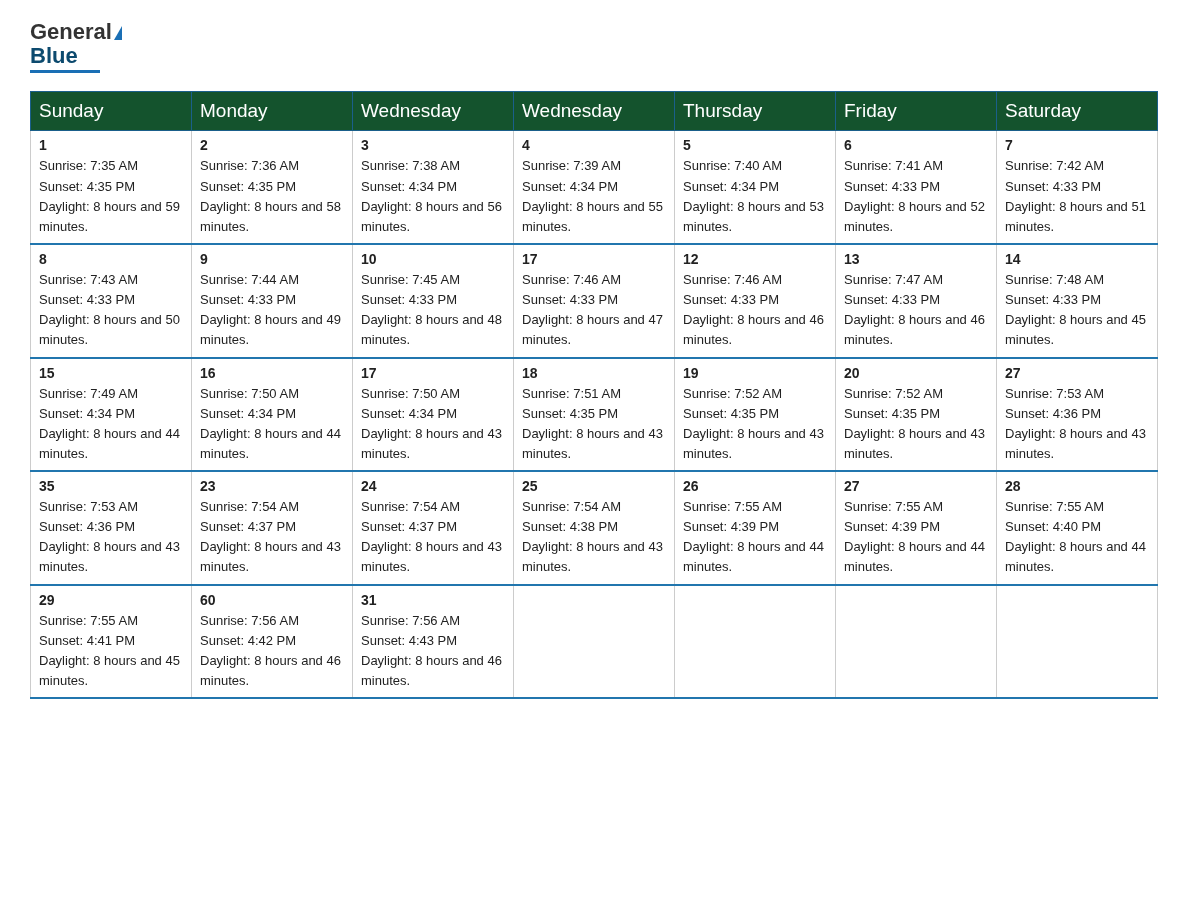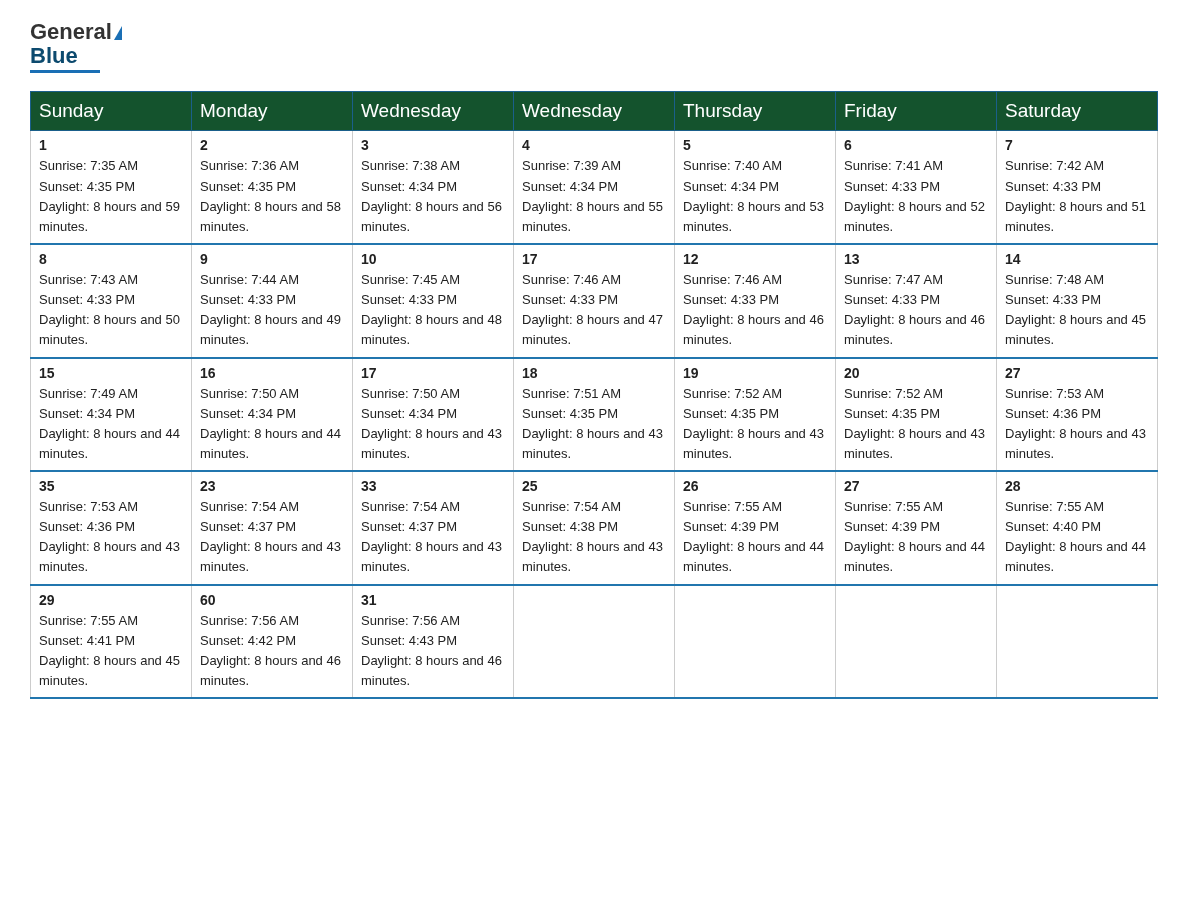--- a/index.html
+++ b/index.html
@@ -162,21 +162,21 @@
         <td><span class="day-num">16</span><span class="day-info">Sunrise: 7:50 AM<br>Sunset: 4:34 PM<br>Daylight: 8 hours and 44 minutes.</span></td>
         <td><span class="day-num">17</span><span class="day-info">Sunrise: 7:50 AM<br>Sunset: 4:34 PM<br>Daylight: 8 hours and 43 minutes.</span></td>
         <td><span class="day-num">18</span><span class="day-info">Sunrise: 7:51 AM<br>Sunset: 4:35 PM<br>Daylight: 8 hours and 43 minutes.</span></td>
         <td><span class="day-num">19</span><span class="day-info">Sunrise: 7:52 AM<br>Sunset: 4:35 PM<br>Daylight: 8 hours and 43 minutes.</span></td>
         <td><span class="day-num">20</span><span class="day-info">Sunrise: 7:52 AM<br>Sunset: 4:35 PM<br>Daylight: 8 hours and 43 minutes.</span></td>
         <td><span class="day-num">27</span><span class="day-info">Sunrise: 7:53 AM<br>Sunset: 4:36 PM<br>Daylight: 8 hours and 43 minutes.</span></td>
       </tr>
       <tr>
         <td><span class="day-num">35</span><span class="day-info">Sunrise: 7:53 AM<br>Sunset: 4:36 PM<br>Daylight: 8 hours and 43 minutes.</span></td>
         <td><span class="day-num">23</span><span class="day-info">Sunrise: 7:54 AM<br>Sunset: 4:37 PM<br>Daylight: 8 hours and 43 minutes.</span></td>
-        <td><span class="day-num">33</span><span class="day-info">Sunrise: 7:54 AM<br>Sunset: 4:37 PM<br>Daylight: 8 hours and 43 minutes.</span></td>
+        <td><span class="day-num">24</span><span class="day-info">Sunrise: 7:54 AM<br>Sunset: 4:37 PM<br>Daylight: 8 hours and 43 minutes.</span></td>
         <td><span class="day-num">25</span><span class="day-info">Sunrise: 7:54 AM<br>Sunset: 4:38 PM<br>Daylight: 8 hours and 43 minutes.</span></td>
         <td><span class="day-num">26</span><span class="day-info">Sunrise: 7:55 AM<br>Sunset: 4:39 PM<br>Daylight: 8 hours and 44 minutes.</span></td>
         <td><span class="day-num">27</span><span class="day-info">Sunrise: 7:55 AM<br>Sunset: 4:39 PM<br>Daylight: 8 hours and 44 minutes.</span></td>
         <td><span class="day-num">28</span><span class="day-info">Sunrise: 7:55 AM<br>Sunset: 4:40 PM<br>Daylight: 8 hours and 44 minutes.</span></td>
       </tr>
       <tr>
         <td><span class="day-num">29</span><span class="day-info">Sunrise: 7:55 AM<br>Sunset: 4:41 PM<br>Daylight: 8 hours and 45 minutes.</span></td>
         <td><span class="day-num">60</span><span class="day-info">Sunrise: 7:56 AM<br>Sunset: 4:42 PM<br>Daylight: 8 hours and 46 minutes.</span></td>
         <td><span class="day-num">31</span><span class="day-info">Sunrise: 7:56 AM<br>Sunset: 4:43 PM<br>Daylight: 8 hours and 46 minutes.</span></td>
         <td class="empty"></td>

